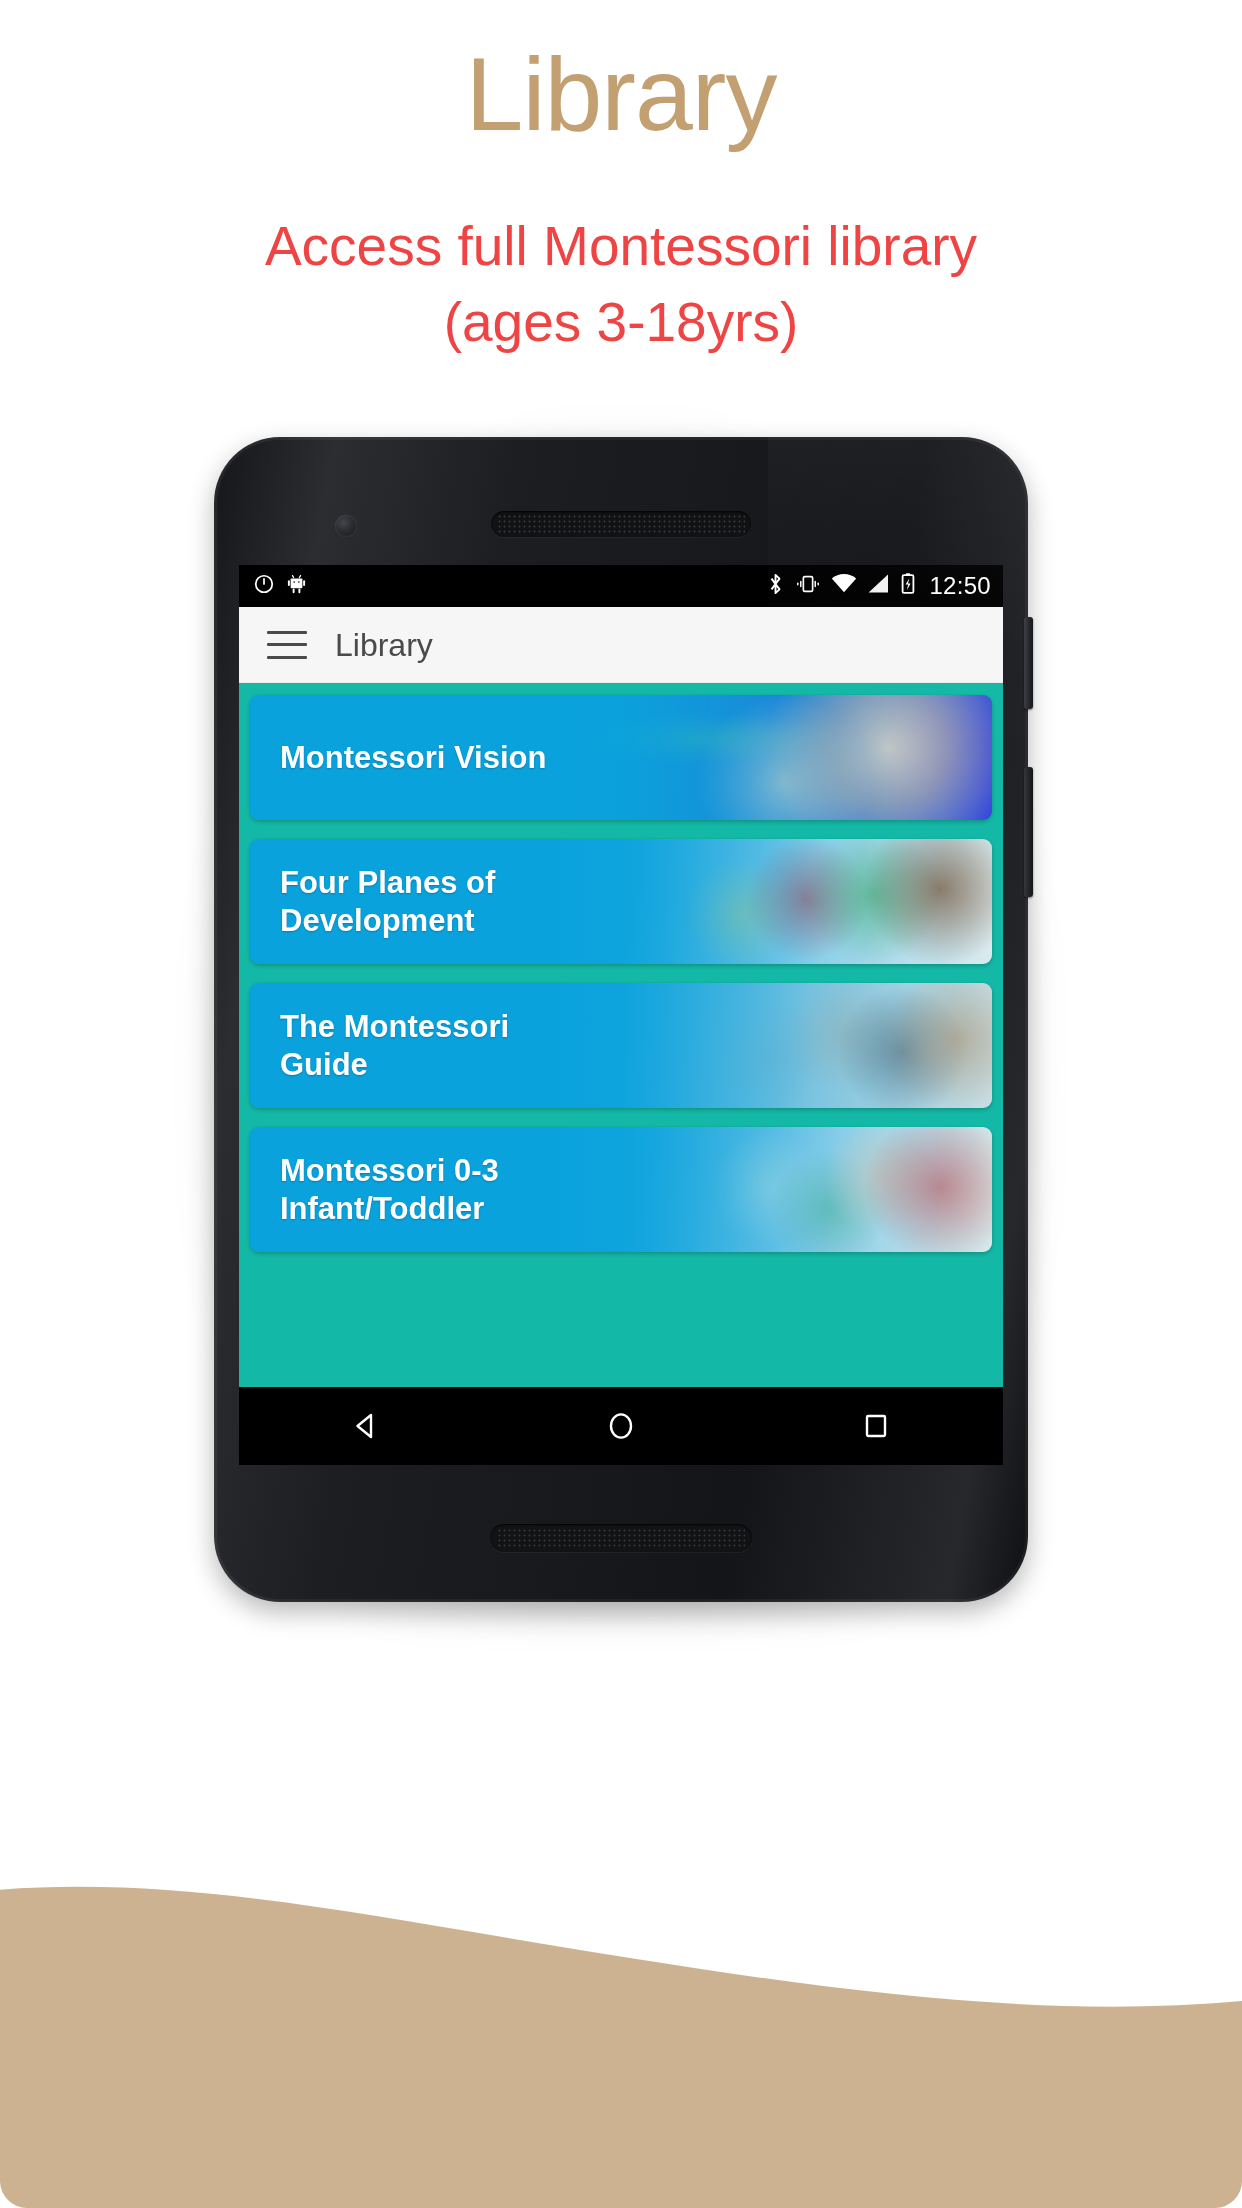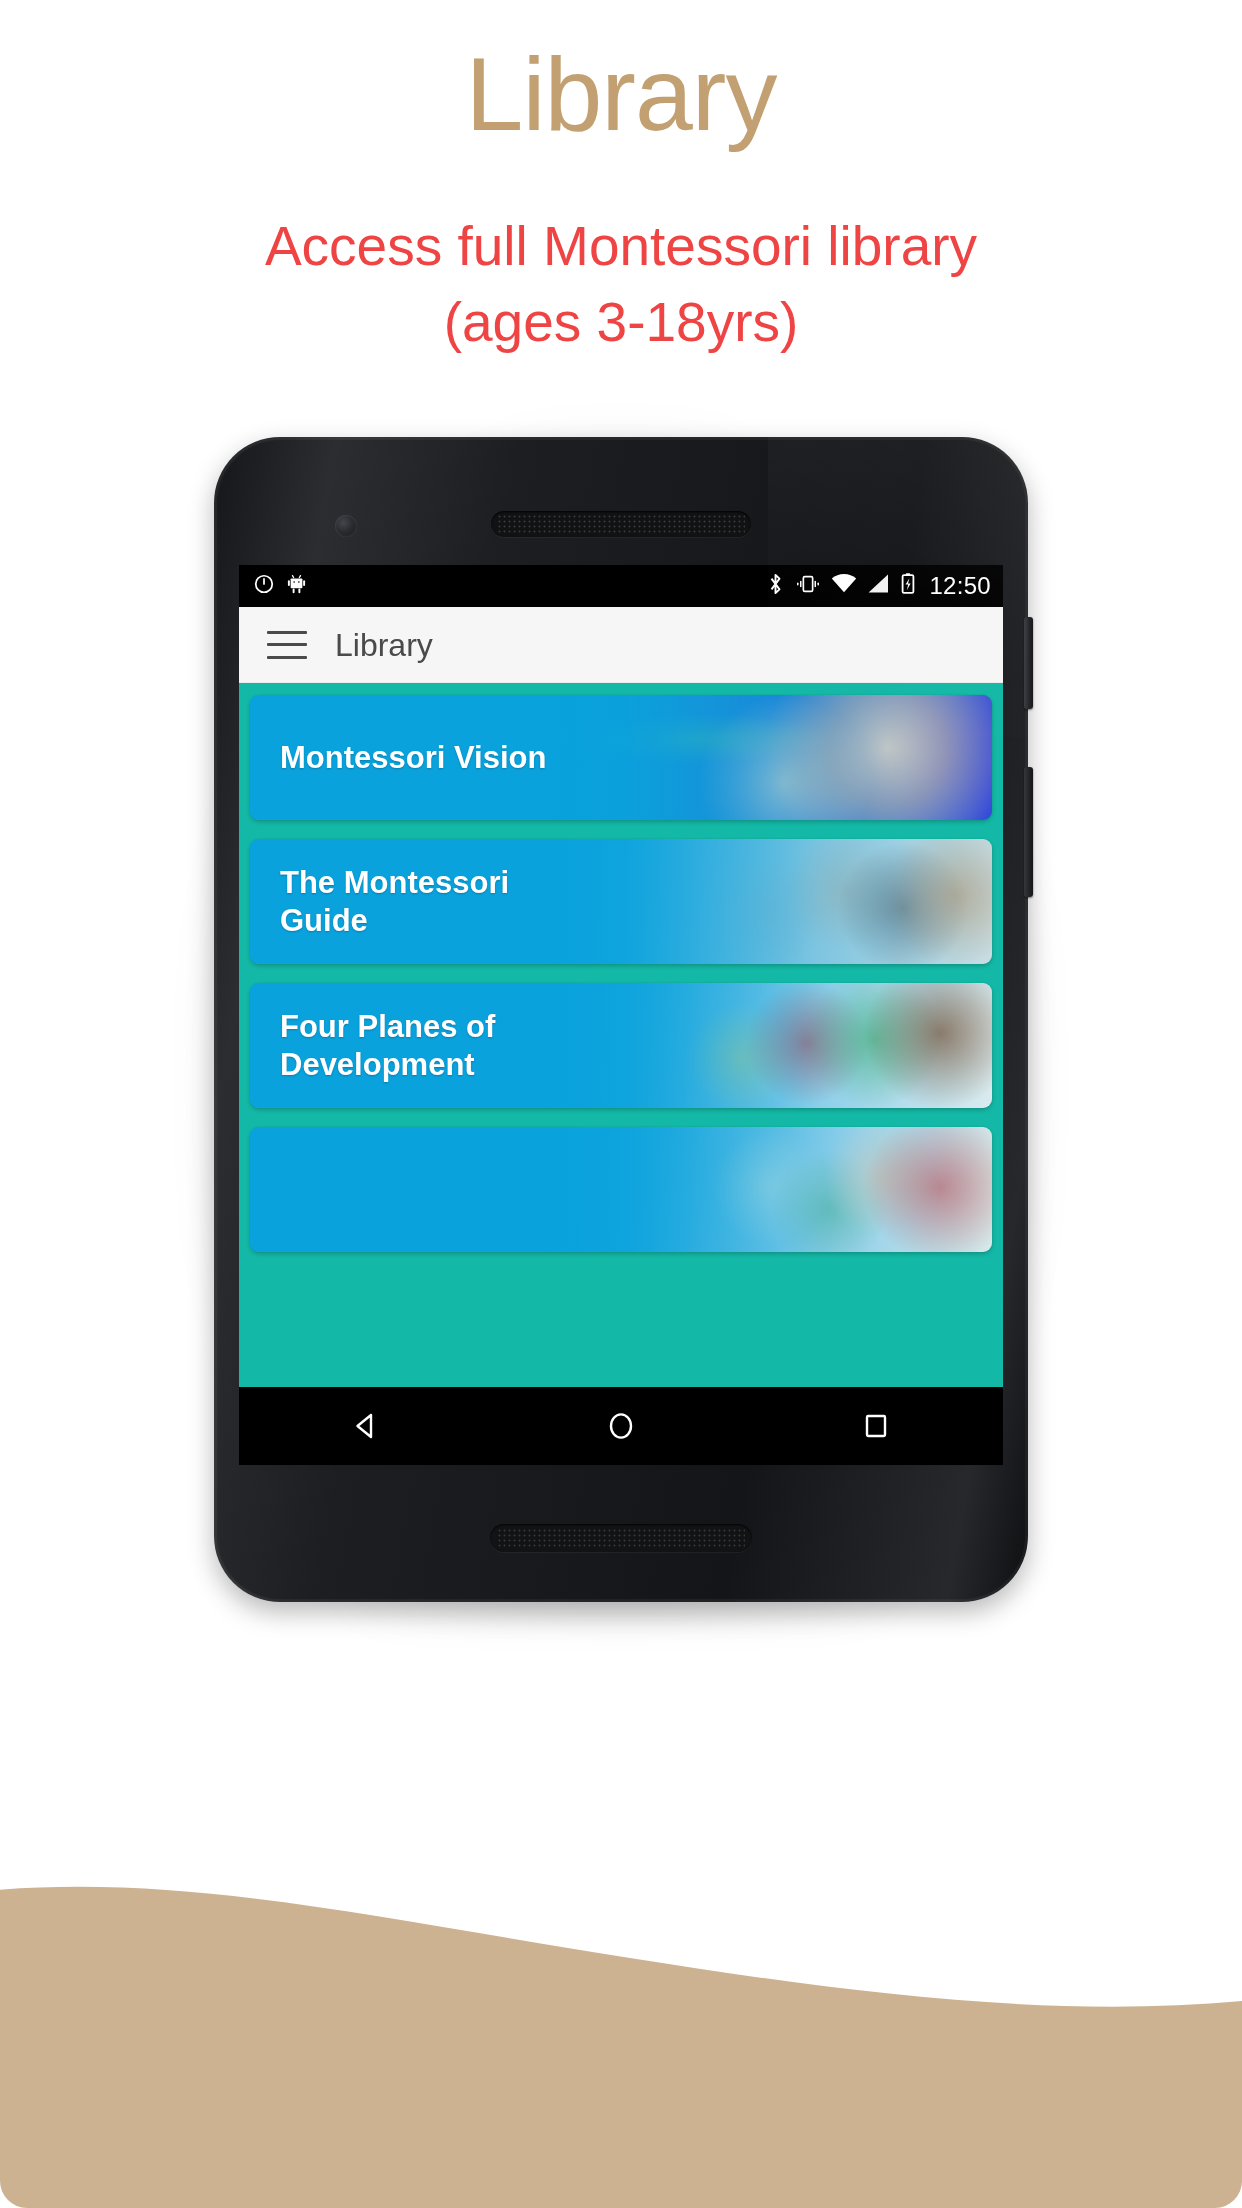--- a/index.html
+++ b/index.html
@@ -475,36 +475,38 @@
       <div class="list">
 
         <div class="card">
           <div class="card-photo photo-globe"></div>
           <div class="card-wash"></div>
           <div class="card-label">Montessori Vision</div>
         </div>
 
 
         <div class="card">
+          <div class="card-photo photo-kids"></div>
+          <div class="card-wash"></div>
+          <div class="card-label">Four Planes of
+Development</div>
+        </div>
+
+        <div class="card">
           <div class="card-photo photo-adults"></div>
           <div class="card-wash"></div>
           <div class="card-label">The Montessori
 Guide</div>
         </div>
 
         <div class="card">
-          <div class="card-photo photo-kids"></div>
-          <div class="card-wash"></div>
-          <div class="card-label">Four Planes of
-Development</div>
-        </div>
-
-        <div class="card">
           <div class="card-photo photo-infant"></div>
           <div class="card-wash"></div>
+          <div class="card-label">Montessori 0-3
+Infant/Toddler</div>
         </div>
 
       </div>
 
       <div class="navbar">
         <div class="nav-btn">
           <svg width="34" height="34" viewBox="0 0 34 34" fill="none" stroke="#ffffff" stroke-width="2.4" stroke-linejoin="round">
             <path d="M22 6 L8.5 17 L22 28 Z"></path>
           </svg>
         </div>

